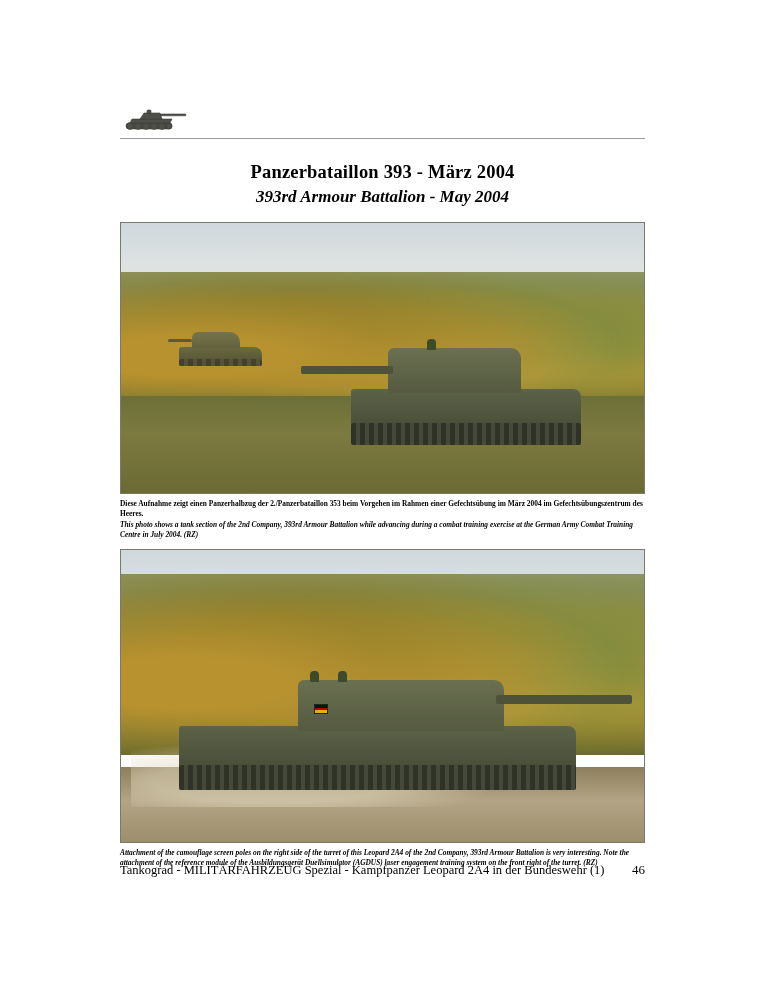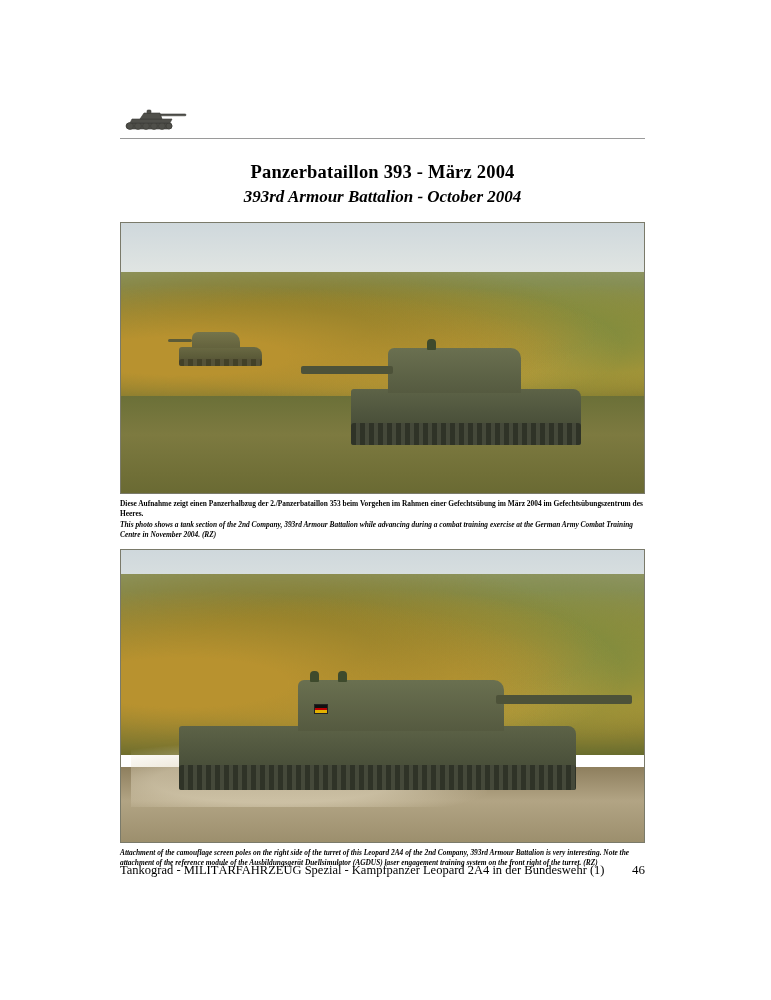--- a/index.html
+++ b/index.html
@@ -225,21 +225,21 @@
           <path d="M10 17 L50 17 L52 13 L12 13 Z"></path>
           <path d="M20 13 L42 13 L40 7 L24 7 Z"></path>
           <rect x="40" y="8" width="26" height="1.8" rx="0.9"></rect>
           <rect x="27" y="4" width="4" height="3.5" rx="1"></rect>
         </g>
       </svg>
     </div>
 
     <div class="title-block">
       <div class="title-de">Panzerbataillon 393 - März 2004</div>
-      <div class="title-en">393rd Armour Battalion - October 2004</div>
+      <div class="title-en">393rd Armour Battalion - May 2004</div>
     </div>
 
     <div class="photo" id="photo-1">
       <div class="sky"></div>
       <div class="treeline"></div>
       <div class="ground"></div>
       <div class="tank" id="tank-bg-1">
         <div class="hull"></div>
           <div class="turret"></div>
           <div class="barrel"></div>
@@ -249,21 +249,21 @@
         <div class="hull"></div>
         <div class="turret"></div>
         <div class="barrel"></div>
         <div class="wheels"></div>
         <div class="tracks"></div>
         <div class="crew" id="crew-a"></div>
       </div>
     </div>
     <div class="caption">
       <div class="de">Diese Aufnahme zeigt einen Panzerhalbzug der 2./Panzerbataillon 353 beim Vorgehen im Rahmen einer Gefechtsübung im März 2004 im Gefechtsübungszentrum des Heeres.</div>
-      <div class="en">This photo shows a tank section of the 2nd Company, 393rd Armour Battalion while advancing during a combat training exercise at the German Army Combat Training Centre in November 2004. (RZ)</div>
+      <div class="en">This photo shows a tank section of the 2nd Company, 393rd Armour Battalion while advancing during a combat training exercise at the German Army Combat Training Centre in July 2004. (RZ)</div>
     </div>
 
     <div class="photo" id="photo-2">
       <div class="sky"></div>
       <div class="treeline"></div>
       <div class="ground"></div>
       <div class="dust"></div>
       <div class="tank" id="tank-main-2">
         <div class="hull"></div>
         <div class="turret"></div>

